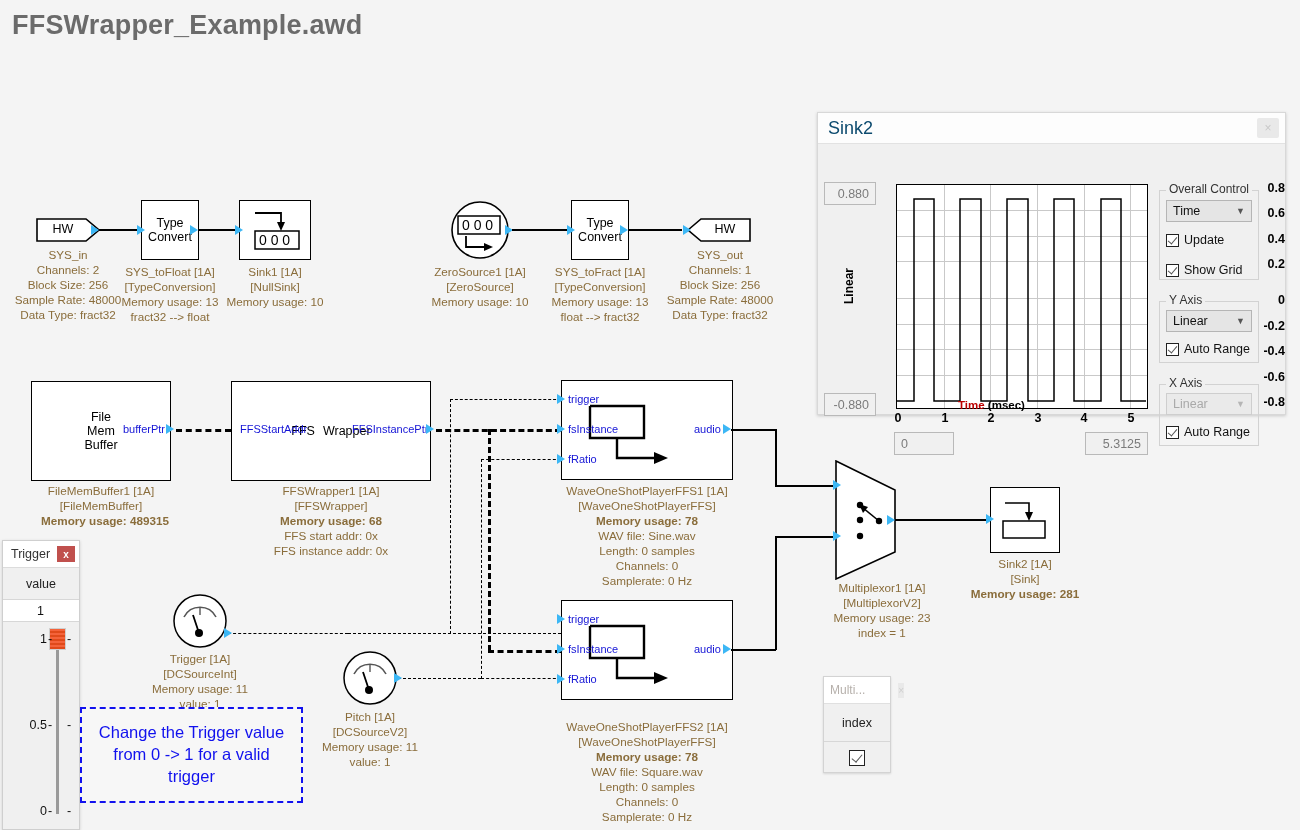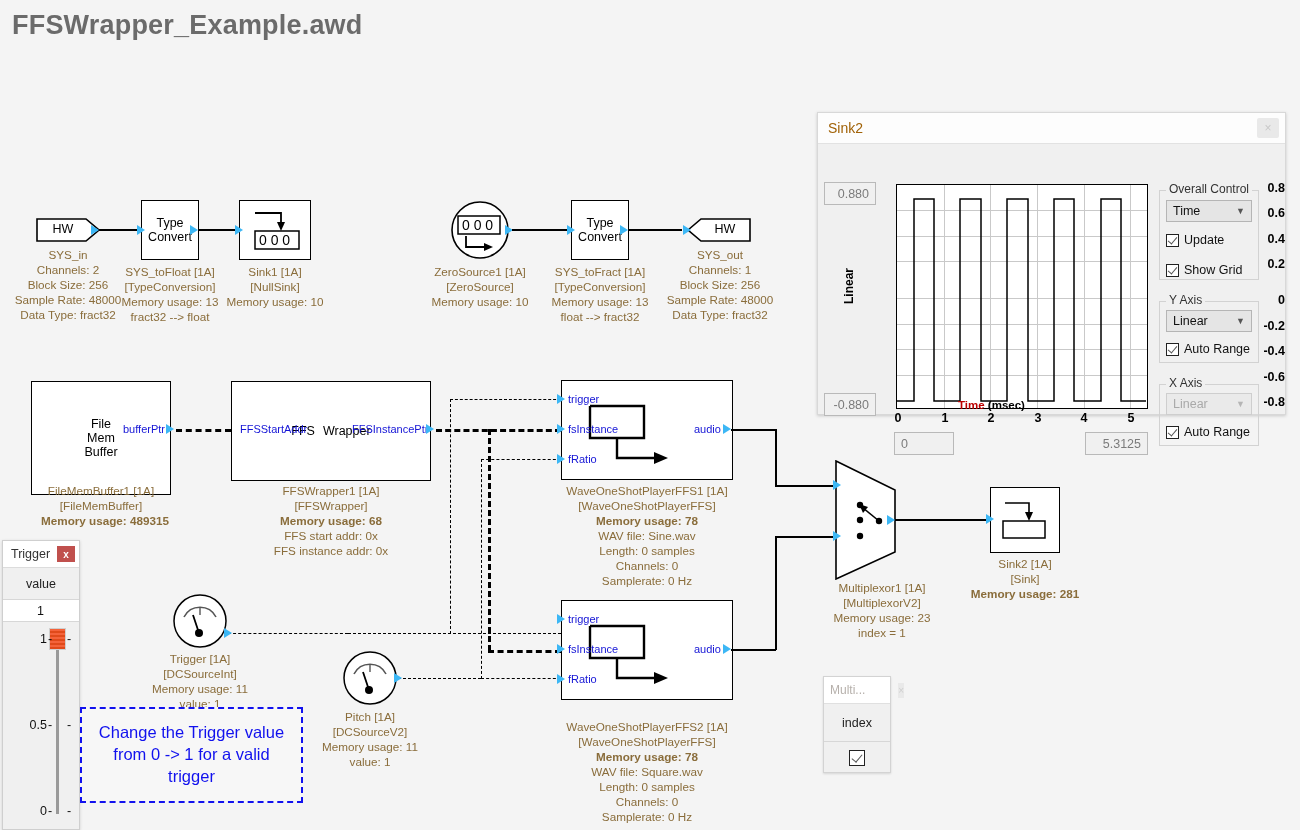--- a/index.html
+++ b/index.html
@@ -66,21 +66,21 @@
   
   #scope-window {
     left:817px; top:112px; width:469px; height:303px;
     background:#f0f0f0; border:1px solid #d8d8d8;
     box-shadow:0 1px 3px rgba(0,0,0,0.18);
   }
   #scope-titlebar {
     height:31px; background:#fdfdfd; border-bottom:1px solid #e2e2e2;
     display:flex; align-items:center; padding:0 6px 0 10px;
   }
-  #scope-title { font-size:14px; color:#a16207; flex:1; }
+  #scope-title { font-size:18px; color:#0c4a6e; flex:1; }
   #scope-close {
     width:22px; height:20px; background:#e9e9e9; color:#c9c9c9;
     font-size:12px; display:flex;align-items:center;justify-content:center;
     border-radius:2px;
   }
   #scope-body { position:relative; height:272px; }
 
   .sc-field {
     position:absolute; background:#f0f0f0; border:1px solid #b9b9b9;
     font-size:12.5px; color:#7b7b7b; display:flex; align-items:center;
@@ -313,21 +313,21 @@
 </div>
 <div class="tri" style="left:683px; top:225px;"></div>
 <div class="abs blk-caption" style="left:660px; top:248px; width:120px;">
   <div>SYS_out</div>
   <div>Channels: 1</div>
   <div>Block Size: 256</div>
   <div>Sample Rate: 48000</div>
   <div>Data Type: fract32</div>
 </div>
 
-<div class="abs blk-box" style="left:31px; top:381px; width:140px; height:114px; flex-direction:column;">
+<div class="abs blk-box" style="left:31px; top:381px; width:140px; height:100px; flex-direction:column;">
   <div>File</div>
   <div>Mem</div>
   <div>Buffer</div>
 </div>
 <div class="port-label" style="left:123px; top:423px;">bufferPtr</div>
 <div class="tri" style="left:166px; top:424px;"></div>
 <div class="abs blk-caption" style="left:41px; top:484px; width:120px;">
   <div>FileMemBuffer1 [1A]</div>
   <div>[FileMemBuffer]</div>
   <div class="bold">Memory usage: 489315</div>

